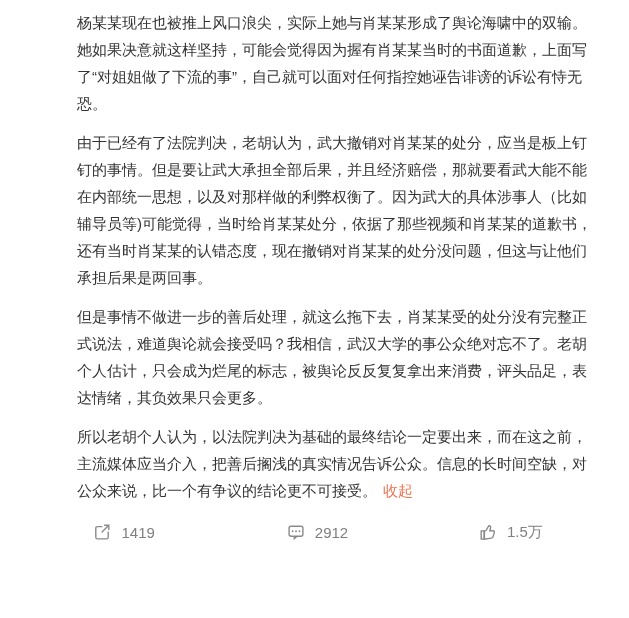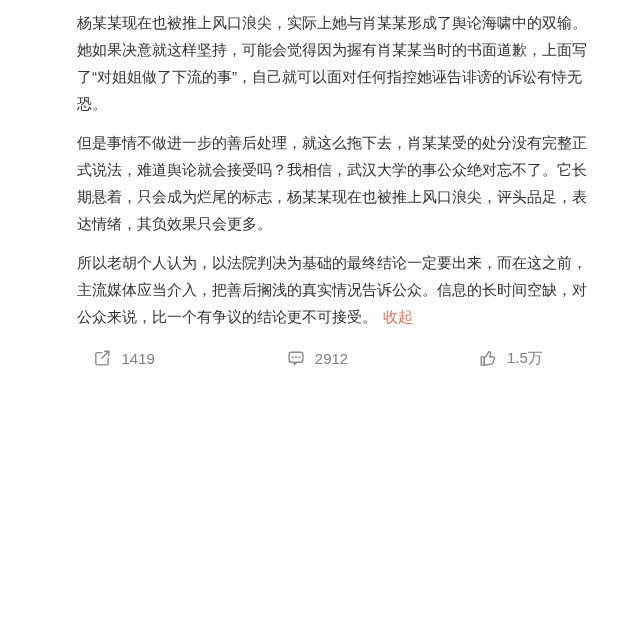--- a/index.html
+++ b/index.html
@@ -44,21 +44,22 @@
   }
   .tool svg{display:block;}
   .tool .icon-stroke{stroke:#8a8a8a;fill:none;stroke-width:1.4;}
   .tool .icon-fill{fill:#8a8a8a;}
 </style>
 </head>
 <body style="--body-text: #333333; --collapse-link: #eb7350; --toolbar-gray: #808080; --divider: #f0f0f0;">
 
 <div class="post-text">
   <p>杨某某现在也被推上风口浪尖，实际上她与肖某某形成了舆论海啸中的双输。她如果决意就这样坚持，可能会觉得因为握有肖某某当时的书面道歉，上面写了“对姐姐做了下流的事”，自己就可以面对任何指控她诬告诽谤的诉讼有恃无恐。</p>
-  <p>但是事情不做进一步的善后处理，就这么拖下去，肖某某受的处分没有完整正式说法，难道舆论就会接受吗？我相信，武汉大学的事公众绝对忘不了。它长期悬着，只会成为烂尾的标志，杨某某现在也被推上风口浪尖，评头品足，表达情绪，其负效果只会更多。</p>
+  <p>由于已经有了法院判决，老胡认为，武大撤销对肖某某的处分，应当是板上钉钉的事情。但是要让武大承担全部后果，并且经济赔偿，那就要看武大能不能在内部统一思想，以及对那样做的利弊权衡了。因为武大的具体涉事人（比如辅导员等)可能觉得，当时给肖某某处分，依据了那些视频和肖某某的道歉书，还有当时肖某某的认错态度，现在撤销对肖某某的处分没问题，但这与让他们承担后果是两回事。</p>
+  <p>但是事情不做进一步的善后处理，就这么拖下去，肖某某受的处分没有完整正式说法，难道舆论就会接受吗？我相信，武汉大学的事公众绝对忘不了。老胡个人估计，只会成为烂尾的标志，被舆论反反复复拿出来消费，评头品足，表达情绪，其负效果只会更多。</p>
   <p>
     <span>所以老胡个人认为，以法院判决为基础的最终结论一定要出来，而在这之前，主流媒体应当介入，把善后搁浅的真实情况告诉公众。信息的长时间空缺，对公众来说，比一个有争议的结论更不可接受。</span><a class="collapse-link">收起</a>
   </p>
 </div>
 
 <div class="toolbar">
   <div class="tool">
     <svg width="20" height="20" viewBox="0 0 20 20">
       <path class="icon-stroke" d="M16.2 9.6 V15.3 a1.6 1.6 0 0 1 -1.6 1.6 H5.4 a1.6 1.6 0 0 1 -1.6 -1.6 V6.2 a1.6 1.6 0 0 1 1.6 -1.6 H10.4"></path>
       <path class="icon-stroke" d="M9.6 10.6 L16.5 3.6"></path>

